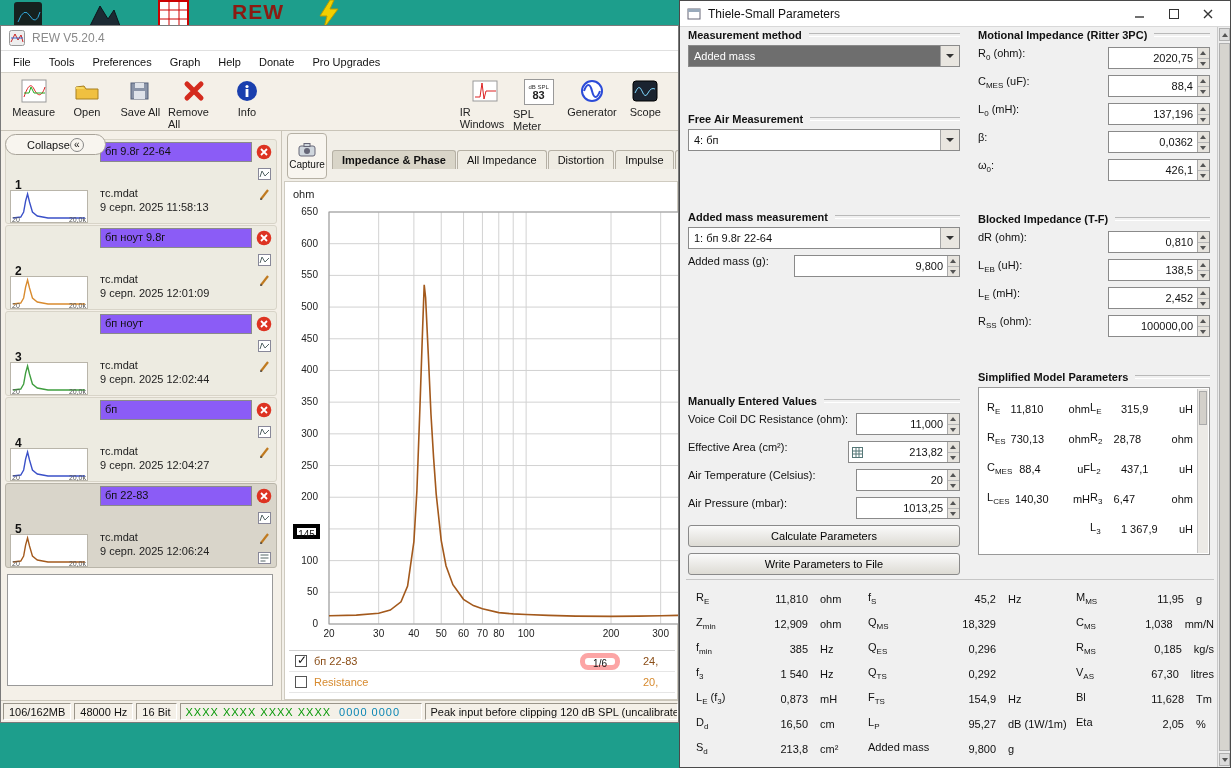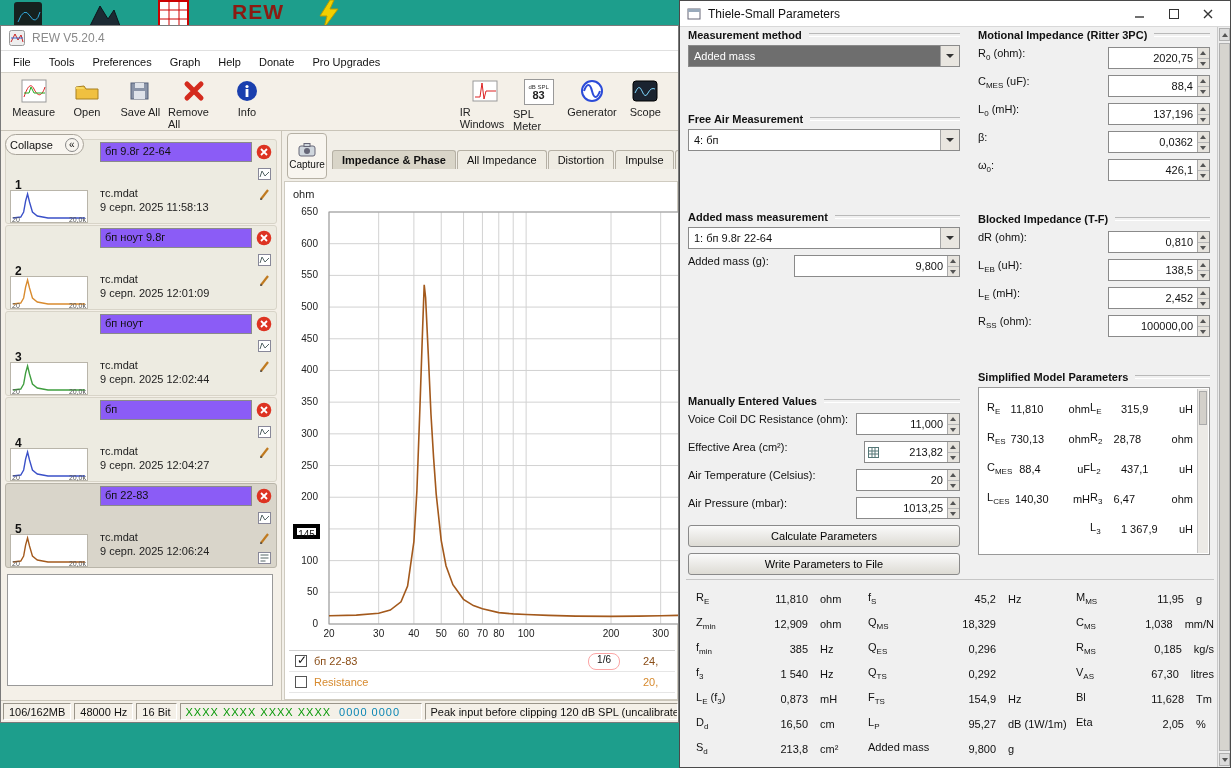--- a/index.html
+++ b/index.html
@@ -20,21 +20,21 @@
 .menubar span{cursor:default}
 .toolbar{height:58px;background:#f4f0e8;display:flex;align-items:flex-start;padding:3px 6px;border-bottom:1px solid #c9c4b8}
 .tbtn{width:60px;display:flex;flex-direction:column;align-items:center;gap:3px;padding:3px 1px;font-size:11px;color:#222}
 .tbtn.pushR{margin-left:185px}
 .spl{width:30px;height:26px;border:1px solid #999;background:#fff;display:flex;flex-direction:column;align-items:center;justify-content:center;line-height:1}
 .spl .t1{font-size:6px;color:#333}.spl .t2{font-size:11px;font-weight:bold}
 .mainrow{display:flex;height:571px}
 
 
 .sidebar{width:281px;background:#f4f0e8;border-right:1px solid #c9c4b8;position:relative;padding:8px 4px 0 4px}
-.collapse{position:absolute;left:4px;top:3px;height:21px;display:flex;align-items:center;gap:12px;padding:0 4px;background:#f8f5ef;border:1px solid #a9a49a;border-radius:11px;z-index:3}
+.collapse{position:absolute;left:4px;top:3px;height:21px;display:flex;align-items:center;gap:0;padding:0 21px;background:#f8f5ef;border:1px solid #a9a49a;border-radius:11px;z-index:3}
 .collapse .chev{display:inline-flex;width:14px;height:14px;border:1px solid #888;border-radius:50%;align-items:center;justify-content:center;font-size:10px}
 .mitem{height:85px;background:#edebe1;border:1px solid #d8d4c8;border-radius:3px;margin-bottom:1px;display:flex;padding:2px;position:relative}
 .mitem.selected{background:#d9d5ca;border-color:#b9b5a9}
 .mleft{width:84px;position:relative;flex:none}
 .mnum{position:absolute;left:7px;top:36px;font-weight:bold;font-size:12px}
 .mthumb{position:absolute;left:2px;top:48px;width:78px;height:33px;background:#fff;border:1px solid #b9b5aa}
 .mthumb svg{width:100%;height:100%}
 .tx0,.tx1{position:absolute;bottom:-1px;font-size:7px;color:#555;background:transparent}
 .tx0{left:1px}.tx1{right:1px}
 .mmid{flex:1;padding:0 2px 0 8px;min-width:0}
@@ -56,21 +56,21 @@
 .ohm{position:absolute;left:8px;top:6px;color:#222}
 #ylabels{position:absolute;left:0;top:0;width:37px;height:100%}
 .yt{position:absolute;right:4px;width:30px;text-align:right;font-size:10px;color:#222}
 #plot-svg{position:absolute;left:38px;top:22px}
 #cursor-box{position:absolute;left:8px;width:27px;height:15px;border:4px solid #000000;background:#fff;font-size:10px;text-align:center;line-height:13px;z-index:2}
 .legend{position:absolute;left:4px;right:2px;bottom:6px;border-top:1px solid #cfcfcf}
 .lrow{display:flex;align-items:center;gap:7px;height:21px;padding:0 6px;border-bottom:1px solid #e6e6e6}
 .lcb{width:12px;height:12px;border:1px solid #555;background:#fff;position:relative;flex:none}
 .lrow.checked .lcb::after{content:"✓";position:absolute;left:1px;top:-3px;font-size:12px;color:#111}
 .llab{color:var(--c,#333);flex:1;white-space:nowrap;overflow:hidden}
-.lpill{border:1px solid #fca5a5;border-radius:8px;padding:0 8px;height:17px;line-height:12px;font-size:10px;margin-right:16px;color:#111}
+.lpill{border:5px solid #fca5a5;border-radius:8px;padding:0 8px;height:17px;line-height:12px;font-size:10px;margin-right:16px;color:#111}
 .lpill:empty{display:none}
 .lval{color:var(--c,#333);width:26px;white-space:nowrap;overflow:hidden;flex:none}
 
 
 .statusbar{position:absolute;left:0;bottom:0;height:22px;width:679px;background:#f4f0e8;display:flex;gap:3px;padding:2px 2px;border-top:1px solid #cbc6ba}
 .scell{border:1px solid;border-color:#9a958a #ffffff #ffffff #9a958a;display:flex;align-items:center;padding:0 5px;white-space:nowrap;overflow:hidden}
 .scell.levels{gap:8px;width:242px}
 .scell.msg{flex:1}
 .lg{color:#0a9a0a;letter-spacing:1px}
 .lb{color:#0a86b4;letter-spacing:1px}
@@ -655,21 +655,21 @@
 
             <span class="fval">11,000</span>
             <span class="spin">
               <i class="up"></i>
               <i class="dn"></i>
             </span>
           </span>
         </div>
         <div class="frow icon">
           <span class="flab"><span>Effective Area (cm²):</span><sub></sub><span></span></span>
-          <span class="fbox" style="width:96px">
+          <span class="fbox" style="width:112px">
             <span class="area-icon">
               <svg width="11" height="11" viewBox="0 0 11 11">
                 <rect x="0.5" y="0.5" width="10" height="10" fill="#fff" stroke="#577"></rect>
                 <path d="M0.5 4 H10.5 M0.5 7 H10.5 M4 0.5 V10.5 M7 0.5 V10.5" stroke="#577"></path>
               </svg>
             </span>
             <span class="fval">213,82</span>
             <span class="spin">
               <i class="up"></i>
               <i class="dn"></i>

